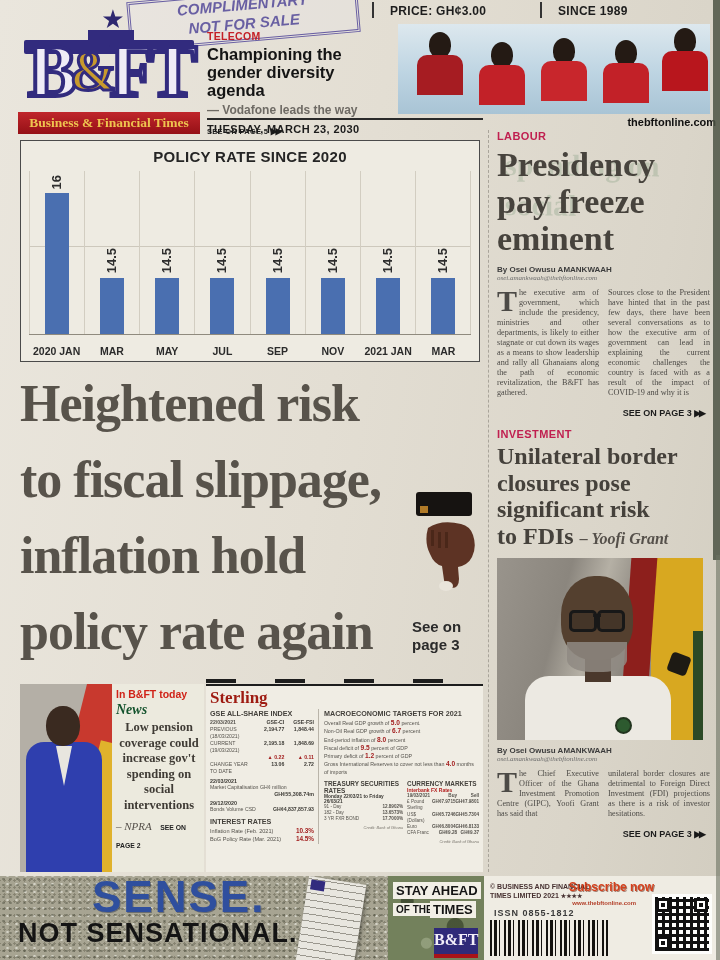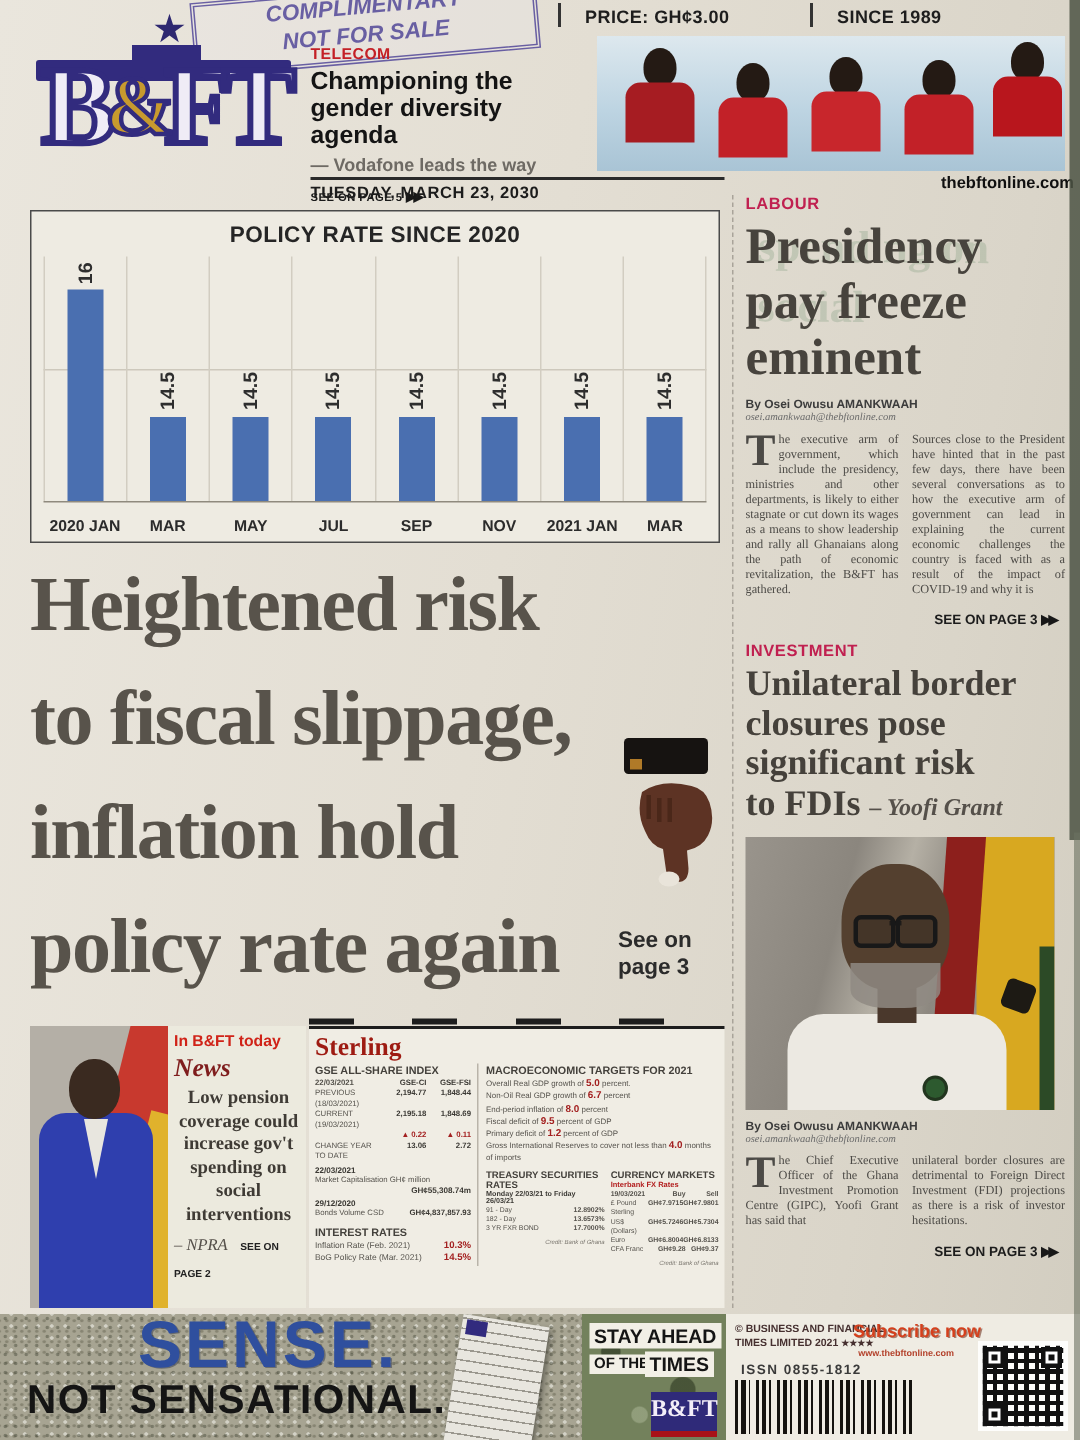--- a/index.html
+++ b/index.html
@@ -110,21 +110,21 @@
   
   .todaybox{position:absolute;left:20px;top:684px;width:184px;height:188px;background:#eceade;}
   .today-photo{position:absolute;left:0;top:0;width:92px;height:188px;overflow:hidden;background:#b4afa6;}
   .tp-flag1{position:absolute;right:-8px;top:-10px;width:46px;height:130px;background:#c8392e;transform:rotate(14deg);}
   .tp-flag2{position:absolute;right:-20px;top:60px;width:50px;height:150px;background:#e0b22c;transform:rotate(14deg);}
   .tp-head{position:absolute;left:26px;top:22px;width:34px;height:40px;background:#3a2a20;border-radius:48%;}
   .tp-body{position:absolute;left:6px;top:58px;width:76px;height:130px;background:#2f3fae;border-radius:18px 18px 0 0;}
   .tp-shirt{position:absolute;left:36px;top:62px;width:16px;height:40px;background:#e8e6df;clip-path:polygon(0 0,100% 0,50% 100%);}
   .today-text{position:absolute;left:96px;top:4px;width:86px;}
   .today-label{font-weight:bold;font-size:10.5px;color:#d02318;}
-  .today-news{font-family:"Liberation Serif",serif;font-style:italic;font-weight:bold;font-size:17px;color:#7f1d1d;margin:2px 0;}
+  .today-news{font-family:"Liberation Serif",serif;font-style:italic;font-weight:bold;font-size:14px;color:#14532d;margin:2px 0;}
   .today-story{font-family:"Liberation Serif",serif;font-weight:bold;font-size:12.5px;line-height:15.5px;color:#3f3b35;text-align:center;}
   .today-attrib{font-family:"Liberation Serif",serif;font-style:italic;font-size:11px;color:#55504a;display:inline;}
   .today-seeon{font-weight:bold;font-size:6.8px;display:inline;margin-left:4px;}
   .dashes{position:absolute;left:206px;top:679px;width:276px;height:4px;
     background:repeating-linear-gradient(90deg,#1d1d1d 0 30px,transparent 30px 69px);}
   .marketsbox{position:absolute;left:206px;top:684px;width:277px;height:188px;background:#f0ede4;
     border-top:2px solid #1d1d1d;box-sizing:border-box;padding:2px 4px;}
   .mk-title{font-family:"Liberation Serif",serif;font-weight:bold;font-size:17px;color:#9e1b12;}
   .mk-cols{display:flex;margin-top:1px;}
   .mk-c1{width:104px;border-right:1px solid #b9b4a9;padding-right:4px;}
@@ -209,20 +209,21 @@
       <span>NOT FOR SALE</span>
     </div>
   </div>
 
   <div class="masthead">
     <div class="logo">
       <div class="logo-frame"></div>
       <div class="logo-frame2"></div>
       <div class="logo-cap"><span class="star">★</span></div>
       <div class="logo-text"><span>B</span><span class="amp">&amp;</span><span>FT</span></div>
+      <div class="logo-banner">Business &amp; Financial Times</div>
     </div>
     <div class="mh-mid">
       <div class="sect-label">TELECOM</div>
       <div class="mh-title">
         <span>Championing the</span><br><span>gender diversity agenda</span>
       </div>
       <div class="mh-sub">— Vodafone leads the way</div>
       <div class="seeon">
         <span>SEE ON PAGE 5</span> <span class="arrows">▶▶</span>
       </div>

